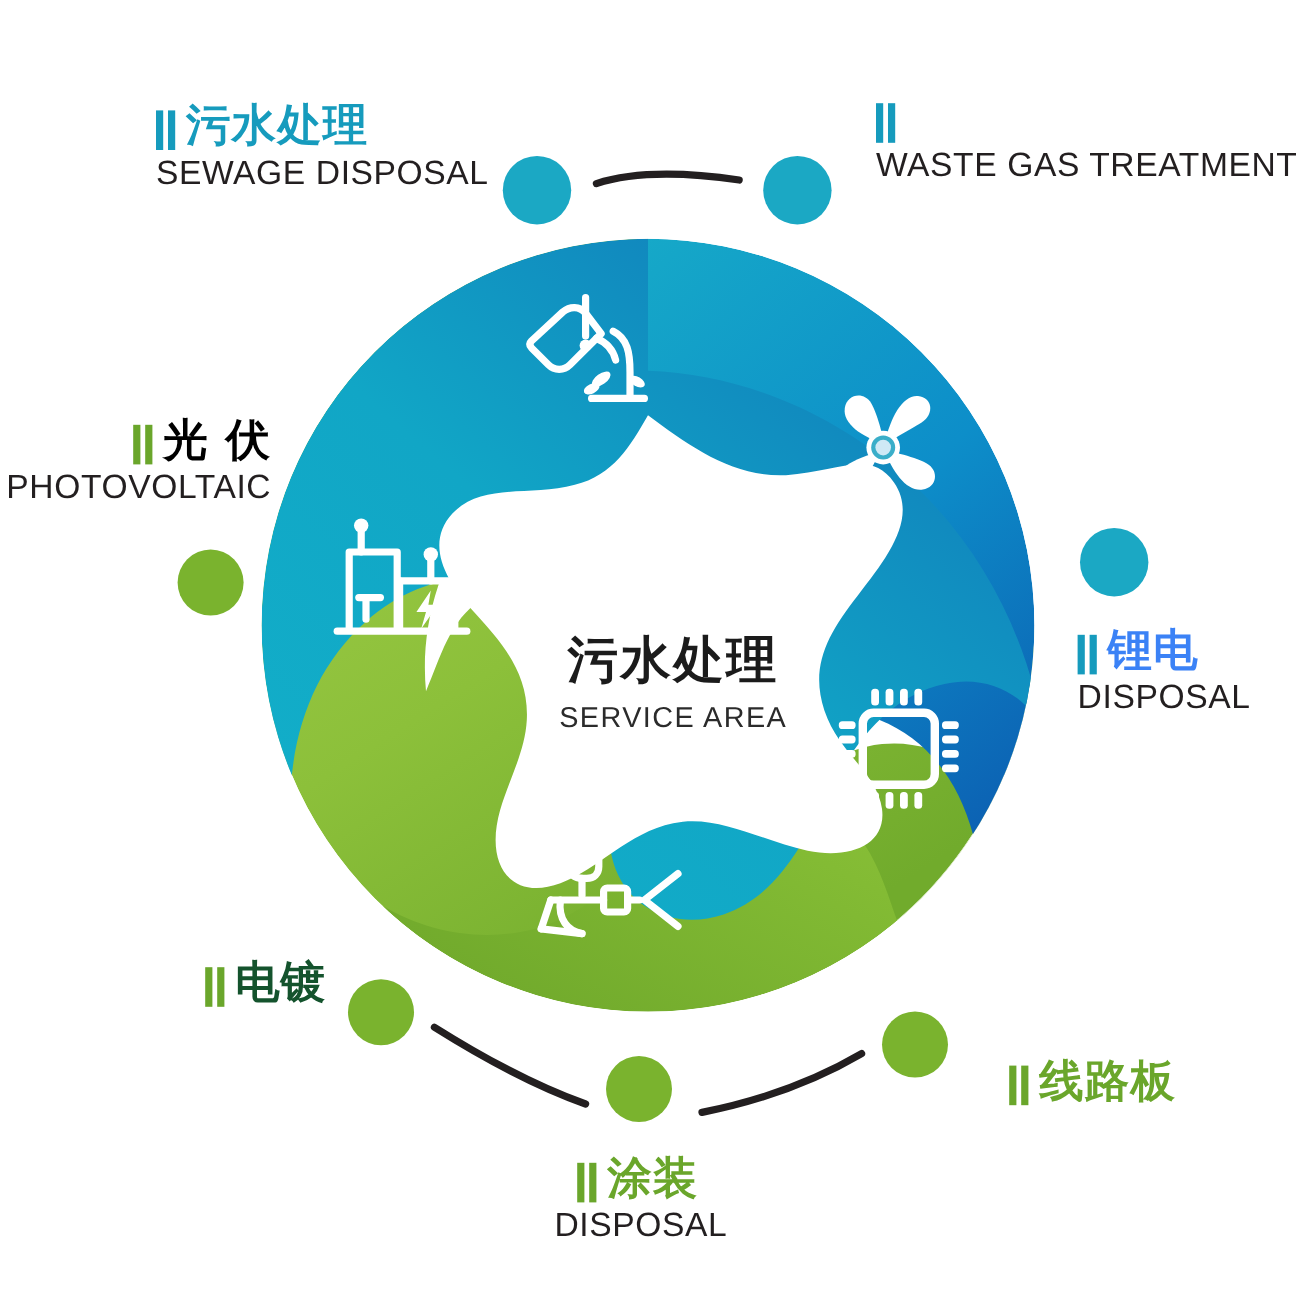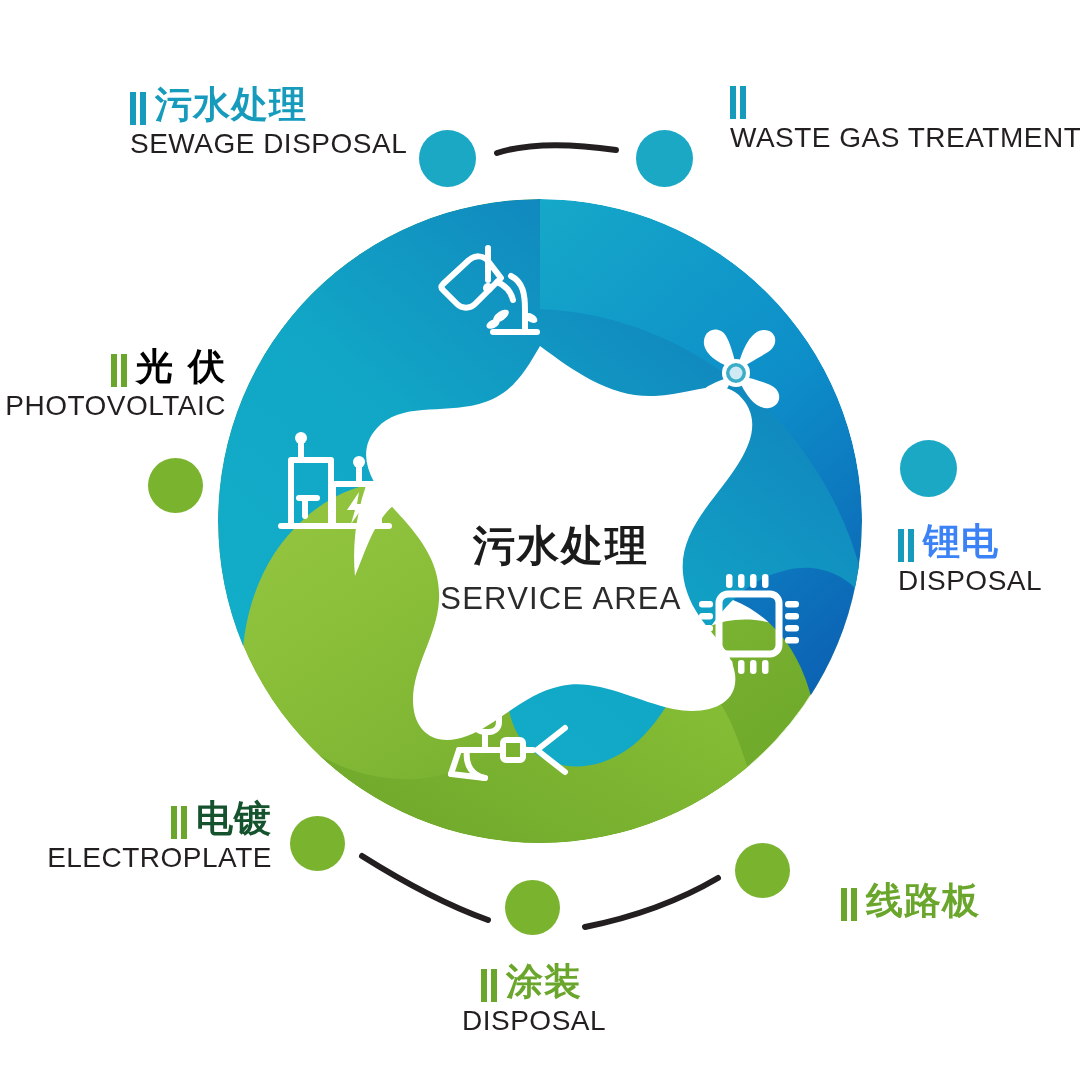--- a/index.html
+++ b/index.html
@@ -42,21 +42,21 @@
     position:absolute;left:215px;top:196px;width:650px;height:650px;
     display:flex;flex-direction:column;align-items:center;justify-content:center;
     pointer-events:none;
   }
   .center-text .c-cn{
     font-family:"DejaVu Sans","Liberation Sans",sans-serif;
     font-size:42px;font-weight:bold;color:#1b1b1b;letter-spacing:2px;
     margin-left:42px;margin-top:92px;
   }
   .center-text .c-en{
-    font-size:31px;color:#2b2b2b;letter-spacing:1.2px;margin-top:7px;
+    font-size:24px;color:#2b2b2b;letter-spacing:1.2px;margin-top:7px;
     margin-left:42px;font-weight:normal;
   }
 
   
   .ring-icon{position:absolute;pointer-events:none;}
 </style>
 </head>
 <body>
 
 <div class="stage">
@@ -340,16 +340,15 @@
   </div>
 
   <div class="label right-align" style="left:20px;top:800px;width:252px;">
     <div class="cn" style="color:#14532d;">
       <span class="bars">
         <i style="background:#6aa62b;"></i>
           <i style="background:#6aa62b;"></i>
       </span>
       <span class="cn-text">电镀</span>
     </div>
-    <div class="en">ELECTROPLATE</div>
   </div>
 
 </div>
 
 </body></html>

